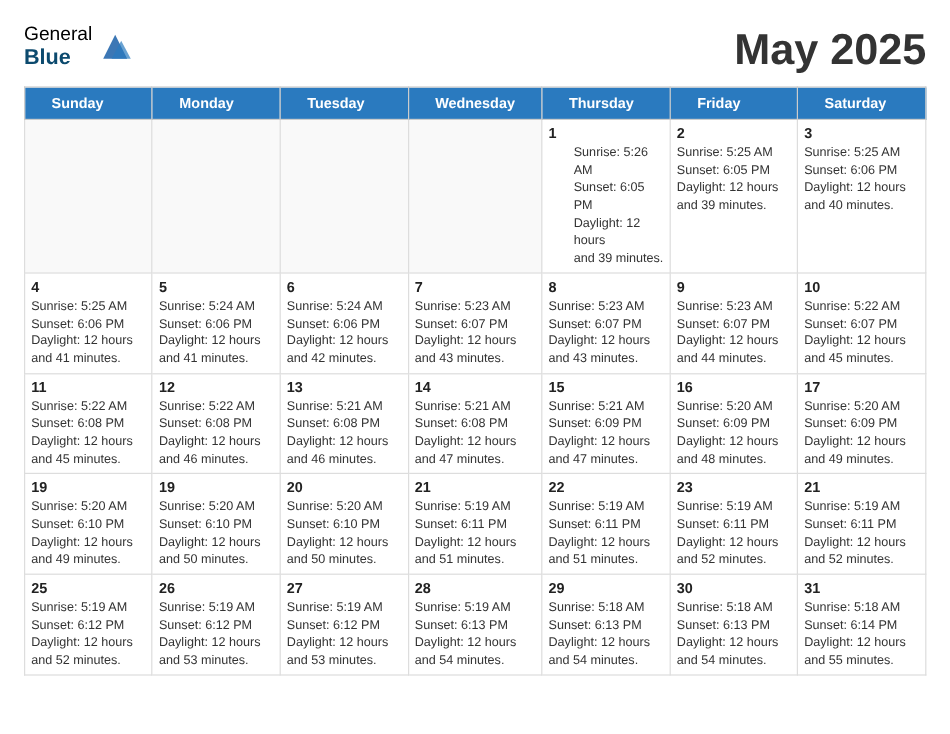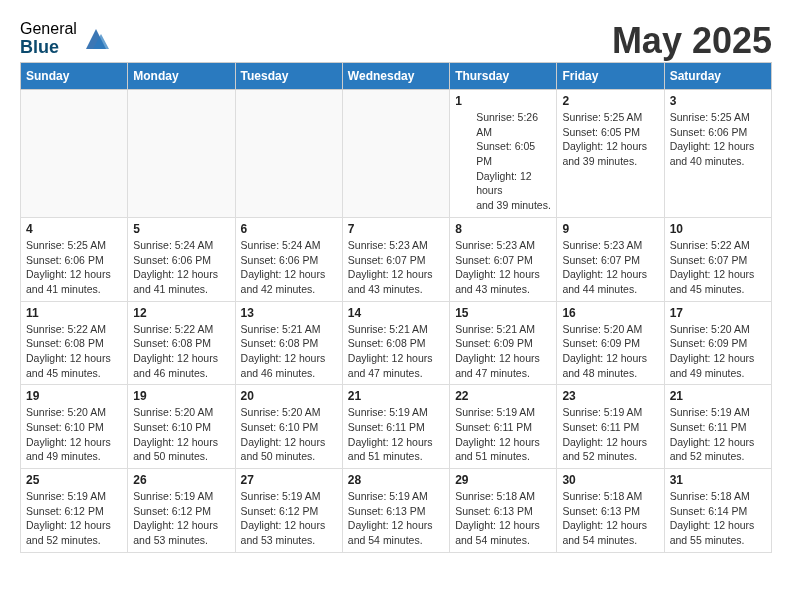--- a/index.html
+++ b/index.html
@@ -7,20 +7,21 @@
       font-family: Arial, sans-serif;
       background: #fff;
       width: 792px;
       min-height: 612px;
       padding: 20px;
     }
     .header {
       display: flex;
       justify-content: space-between;
       align-items: flex-start;
+      margin-bottom: 10px;
     }
     .logo {
       display: flex;
       align-items: center;
     }
     .logo-text {
       display: flex;
       flex-direction: column;
       line-height: 1.1;
     }
@@ -48,21 +49,21 @@
     }
     .calendar {
       width: 100%;
       border-collapse: collapse;
       font-size: 11px;
     }
     .calendar thead tr th {
       background-color: #2a7abf;
       color: #fff;
       text-align: left;
-      padding: 6px 5px;
+      padding: 6px 22px;
       font-size: 12px;
       border: 1px solid #ccc;
     }
     .calendar tbody tr td {
       vertical-align: top;
       padding: 4px 5px;
       border: 1px solid #ddd;
       width: calc(100% / 7);
       min-height: 80px;
     }

